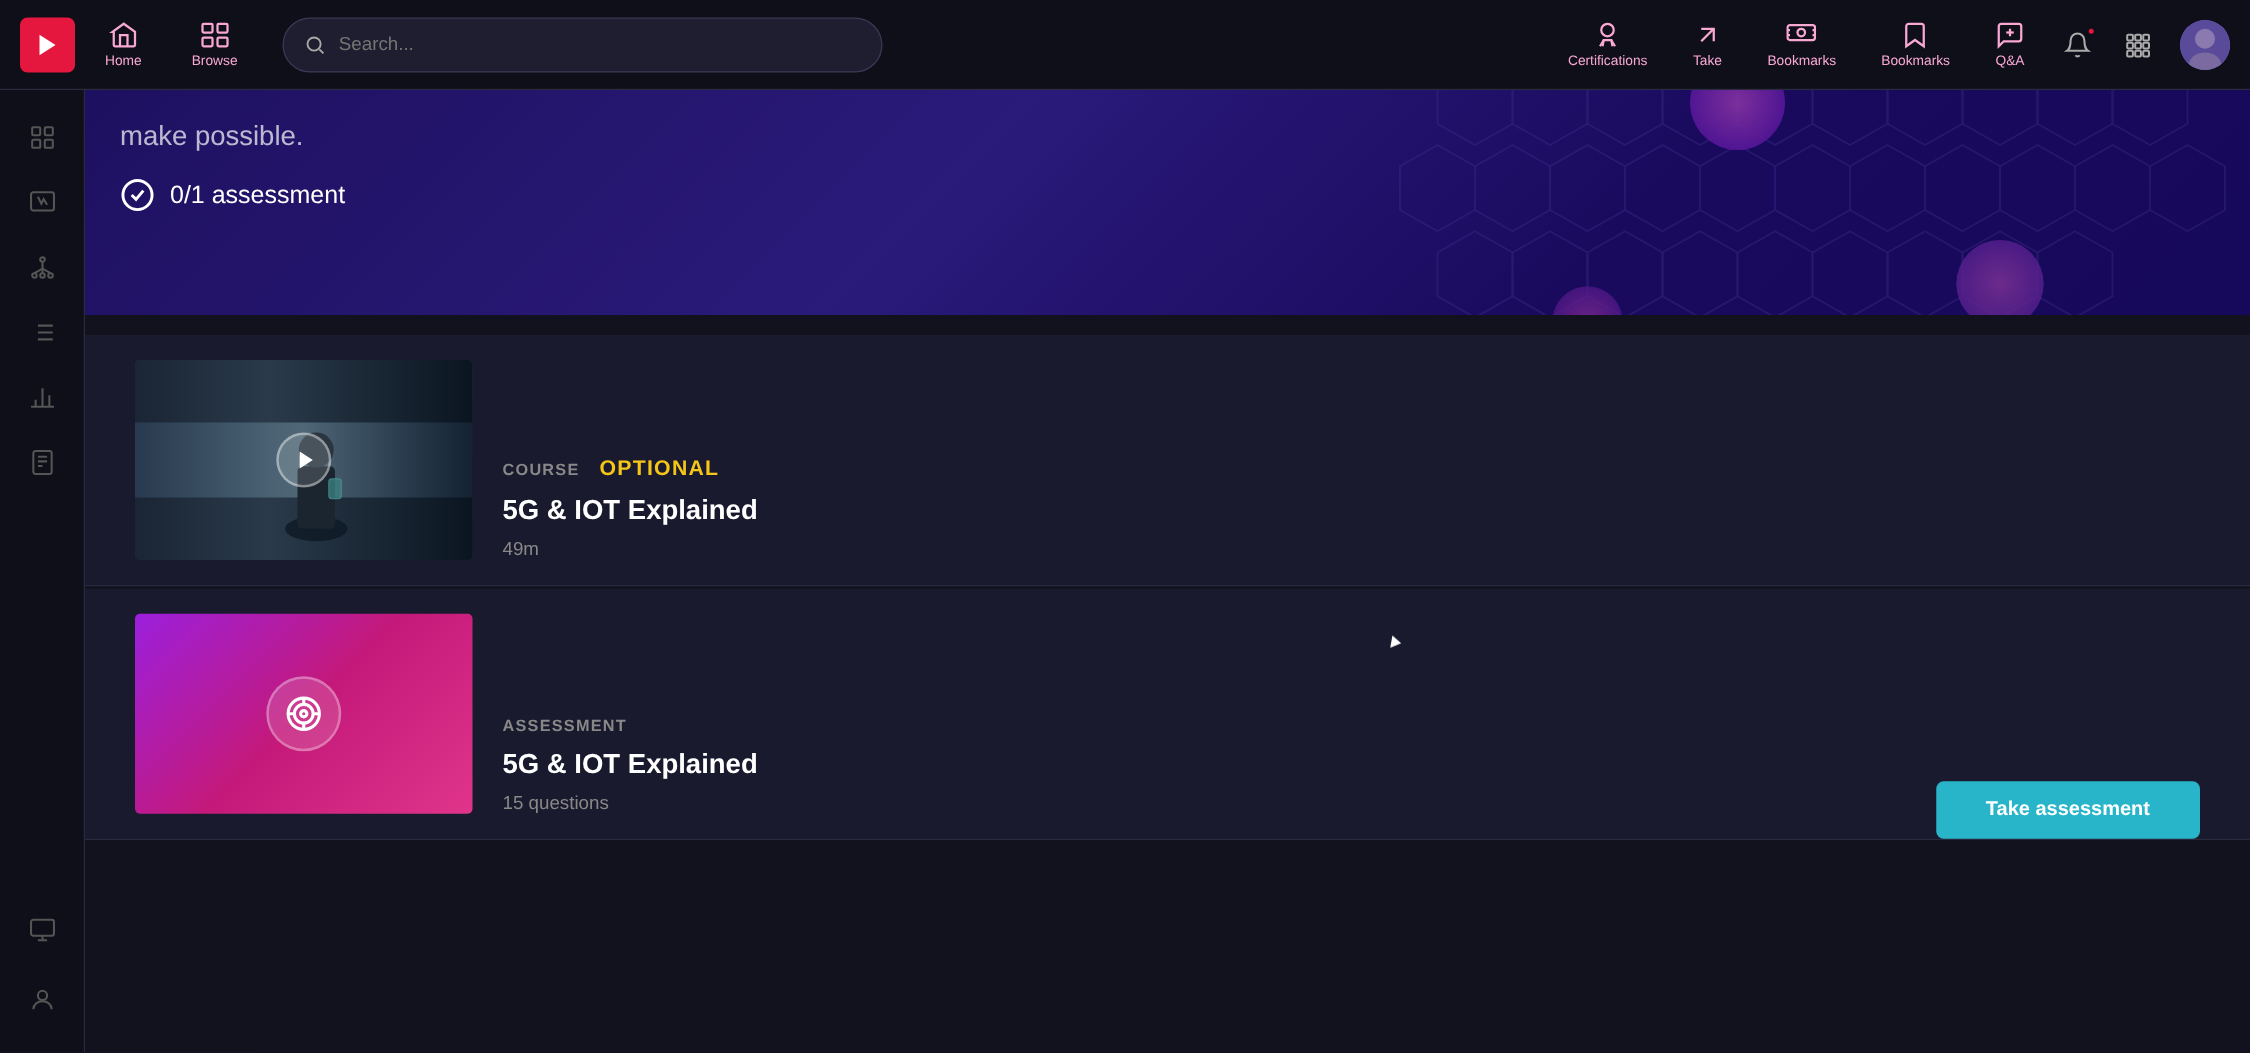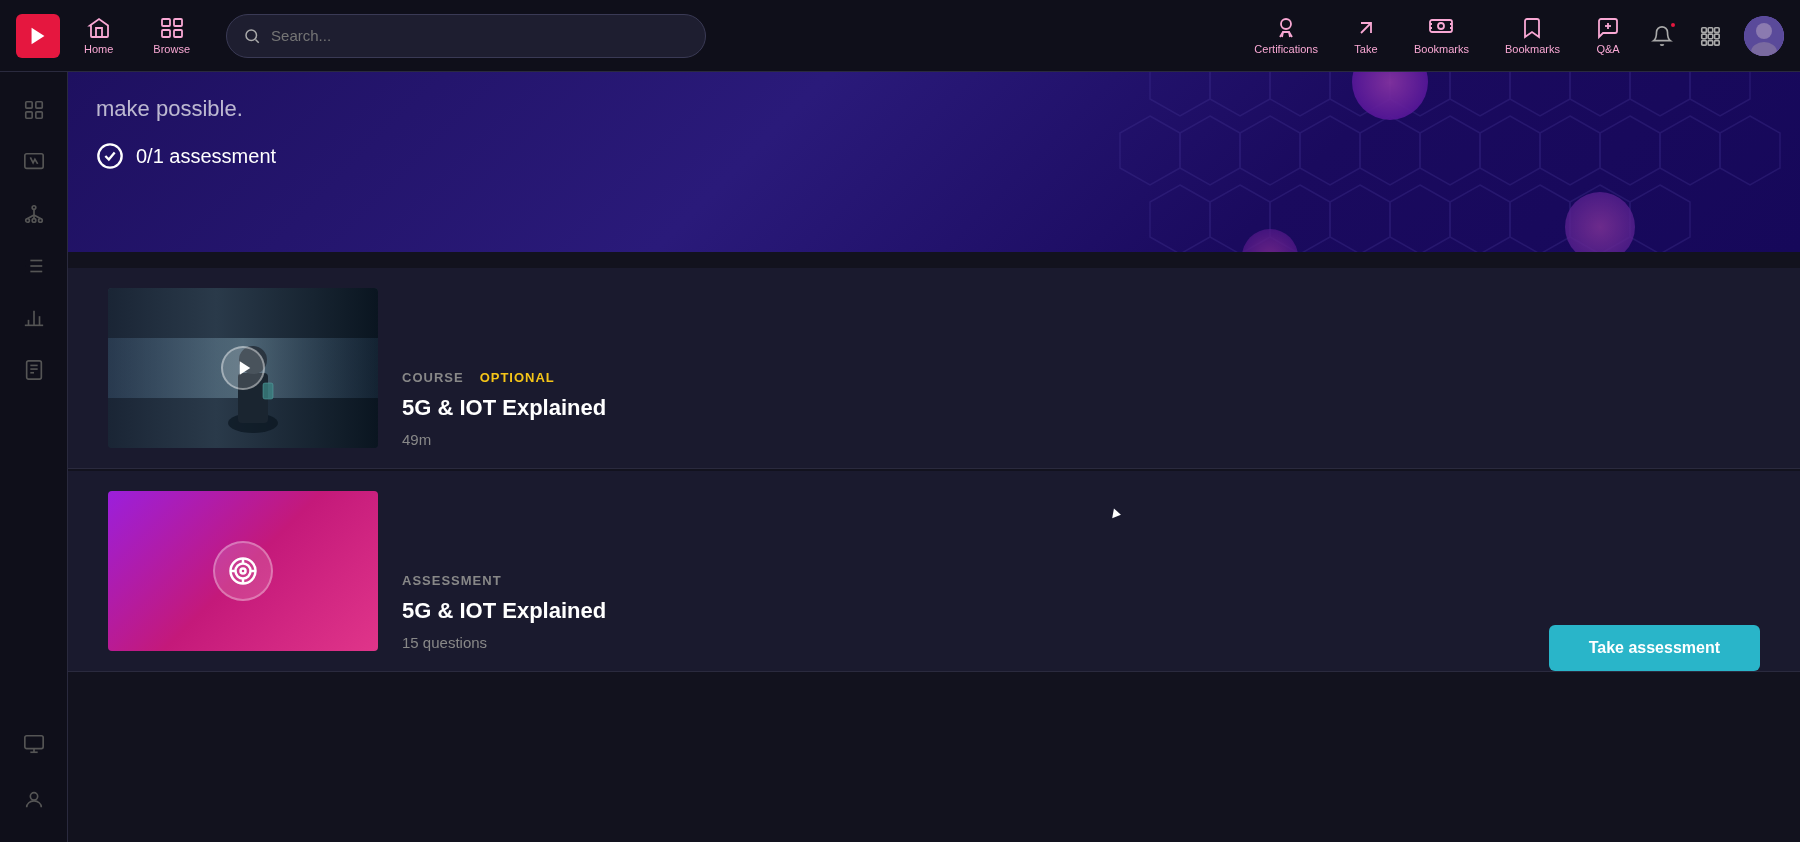--- a/index.html
+++ b/index.html
@@ -291,21 +291,21 @@
     }
     .card-type {
       color: #888;
       font-size: 13px;
       font-weight: 600;
       letter-spacing: 1px;
       text-transform: uppercase;
     }
     .card-tag-optional {
       color: #f5c518;
-      font-size: 13px;
+      font-size: 17px;
       font-weight: 700;
       letter-spacing: 1px;
     }
     .card-title {
       color: white;
       font-size: 22px;
       font-weight: 700;
       margin-bottom: 10px;
     }
     .card-subtitle {

